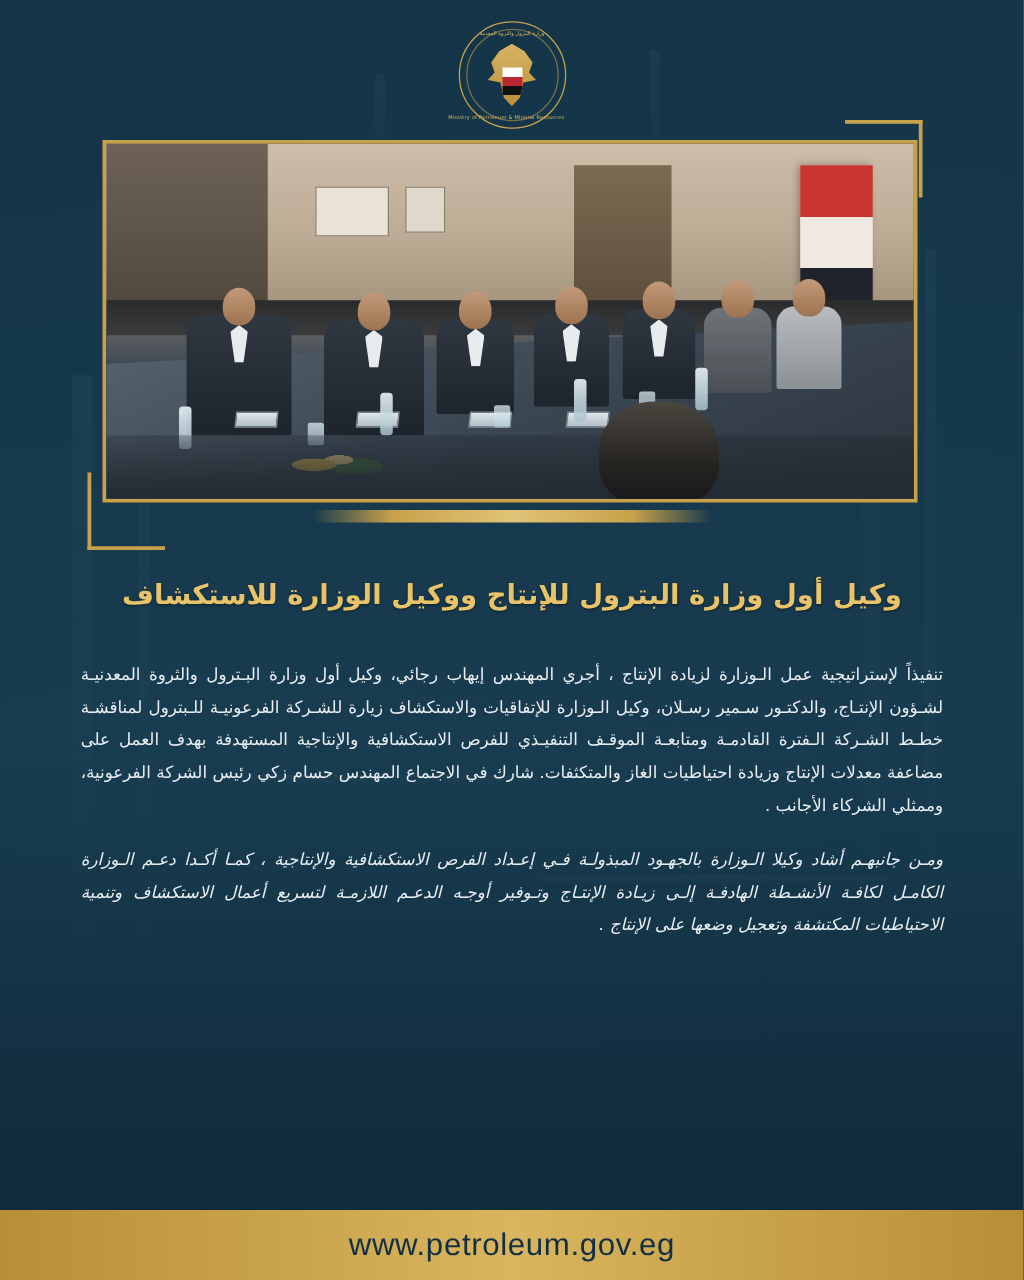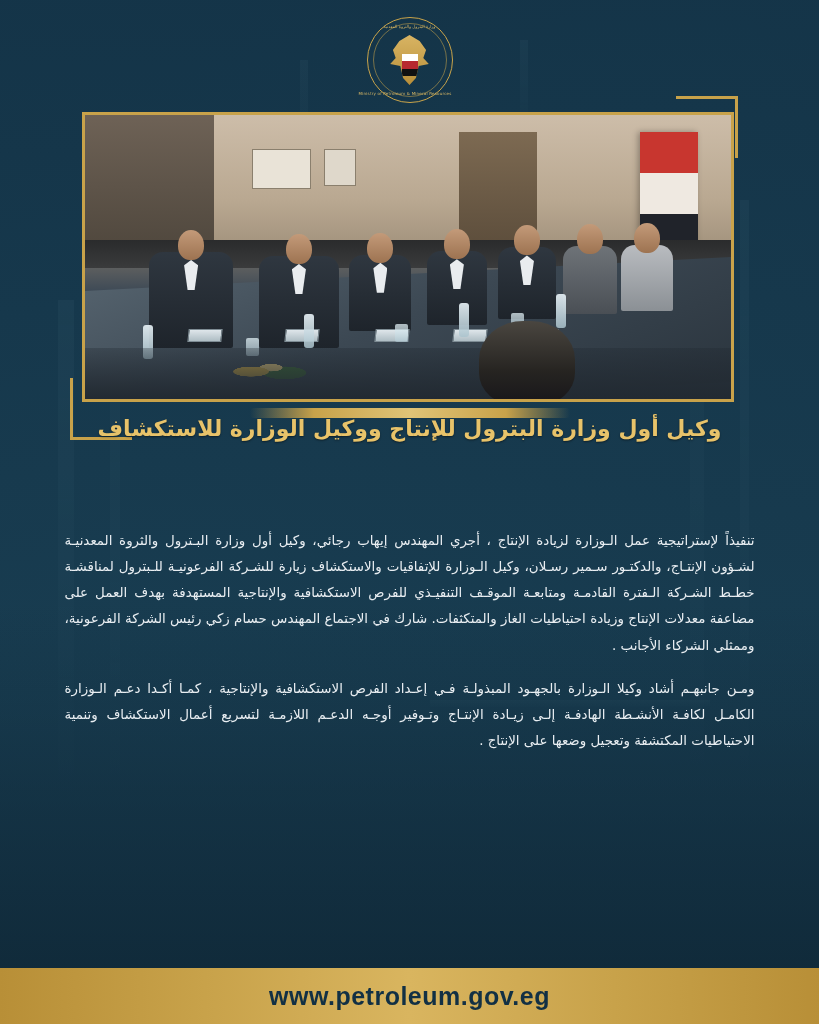--- a/index.html
+++ b/index.html
@@ -208,21 +208,21 @@
     position: absolute;
     top: 408px; left: 50%; transform: translateX(-50%);
     width: 320px; height: 10px;
     background: linear-gradient(90deg, rgba(200,162,74,0) 0%, #c8a24a 20%, #e0c477 50%, #c8a24a 80%, rgba(200,162,74,0) 100%);
     border-radius: 4px;
   }
 
   
   .headline {
     position: absolute;
-    top: 412px; left: 50%; transform: translateX(-50%);
+    top: 460px; left: 50%; transform: translateX(-50%);
     width: 700px;
     text-align: center;
     color: #e8c36a;
     font-size: 22px;
     font-weight: bold;
     line-height: 1.55;
     text-shadow: 0 1px 2px rgba(0,0,0,.45);
   }
 
   
@@ -231,34 +231,34 @@
     top: 528px;
     left: 50%; transform: translateX(-50%);
     width: 690px;
     color: #e9eef2;
     font-size: 13.4px;
     line-height: 1.95;
     text-align: justify;
     text-align-last: right;
   }
   .body-text p { margin-bottom: 17px; }
-  .body-text p:last-child { margin-bottom: 0; }
+  .body-text p:last-child { margin-bottom: 0; font-style: italic; }
 
   
   .footer {
     position: absolute;
     left: 0; right: 0; bottom: 0;
     height: 56px;
     background: linear-gradient(90deg,#b88f37 0%, #c8a24a 25%, #d9b55f 50%, #c8a24a 75%, #b88f37 100%);
     display: flex; align-items: center; justify-content: center;
   }
   .footer-url {
     color: #123044;
     font-size: 25px;
-    font-weight: bold;
+    font-weight: normal;
     letter-spacing: .5px;
     font-family: "Liberation Sans", sans-serif;
   }
 </style>
 </head>
 <body>
 
 <div class="page">
 
   <div class="bg-silhouette">

